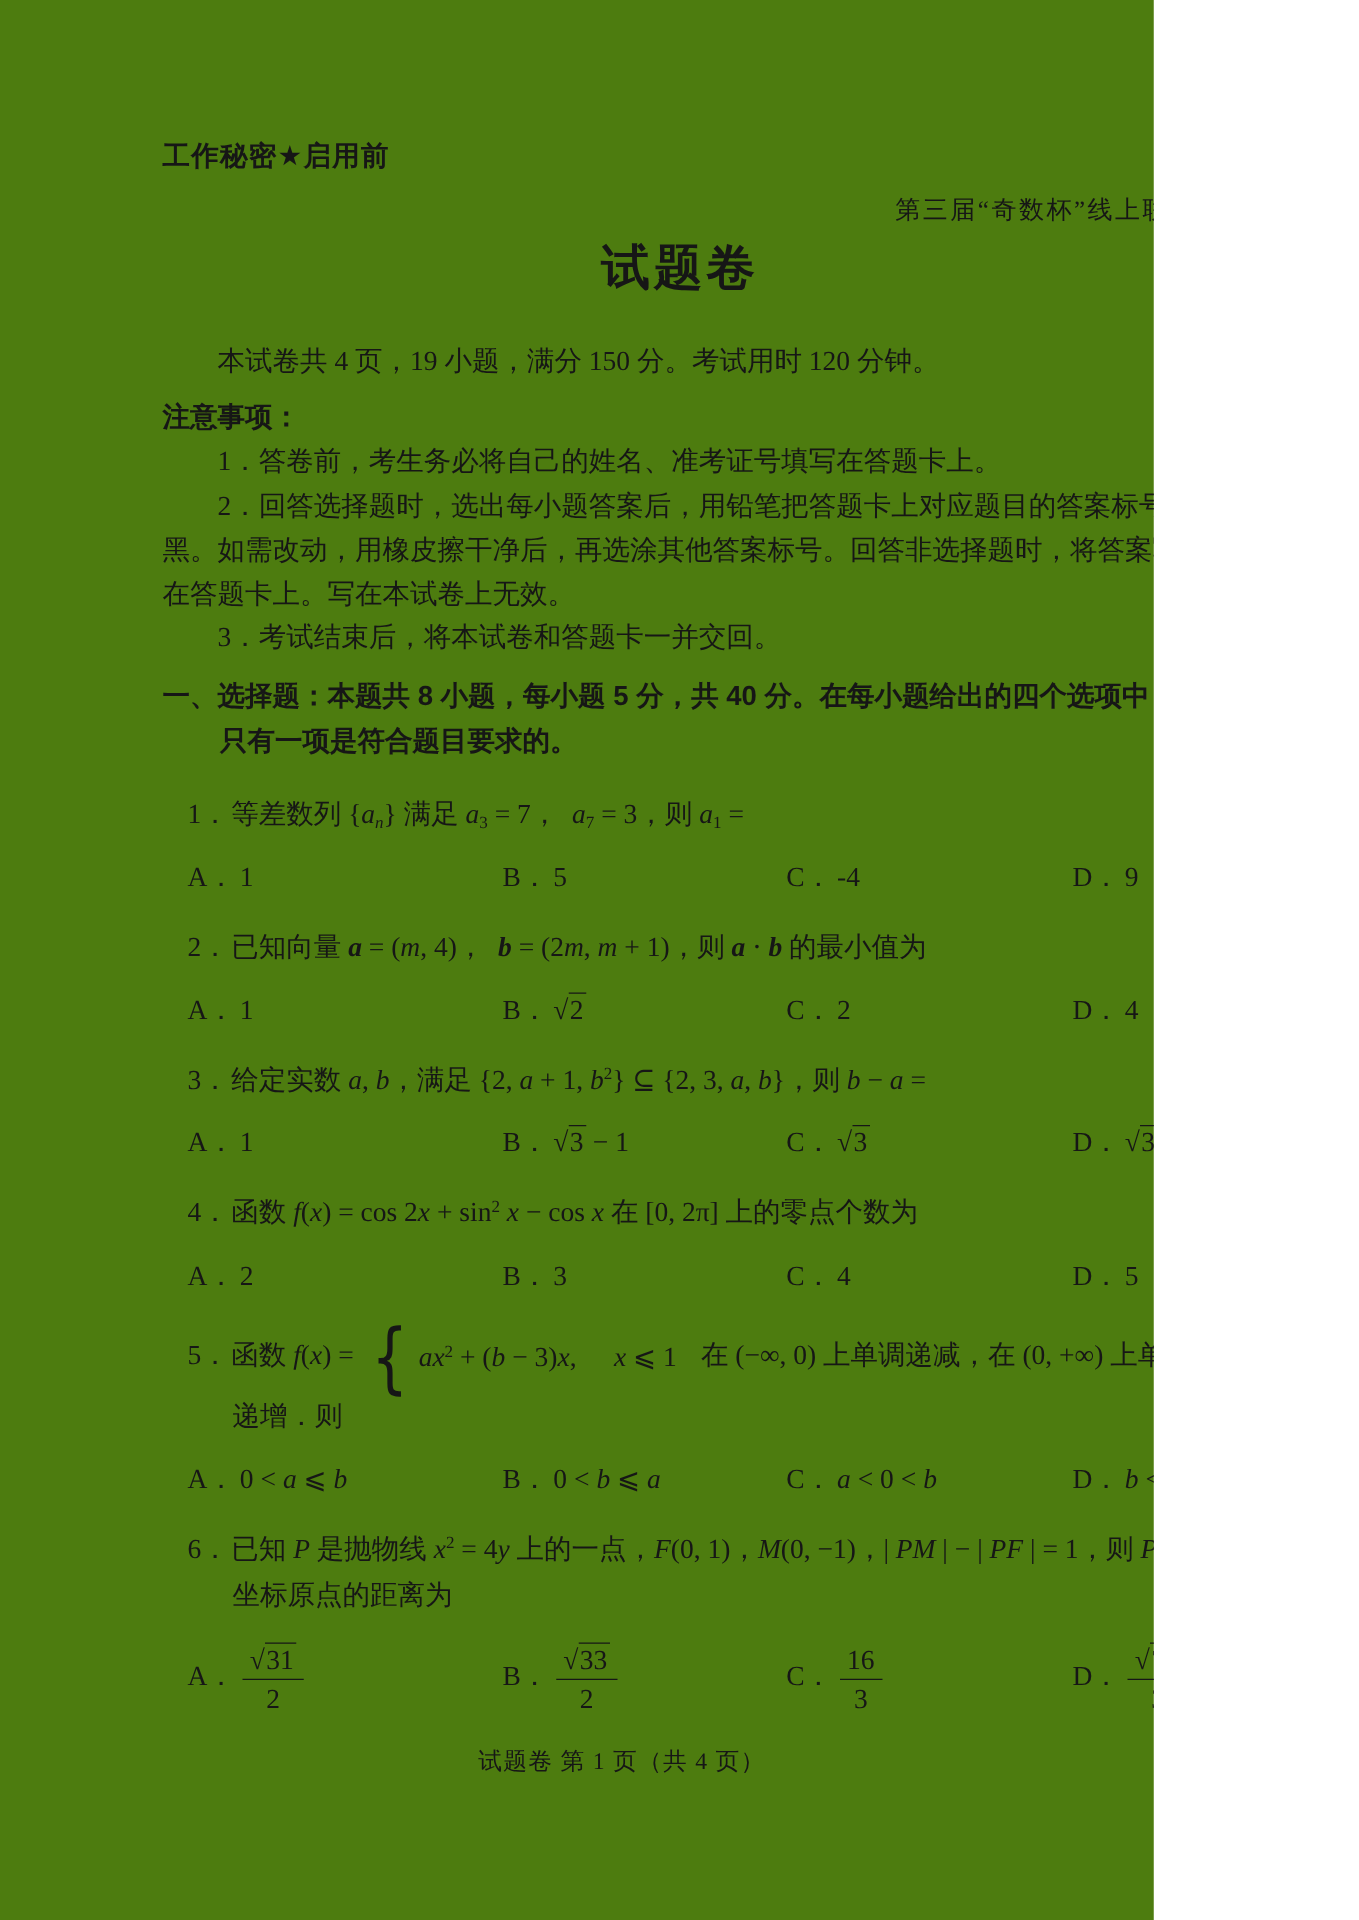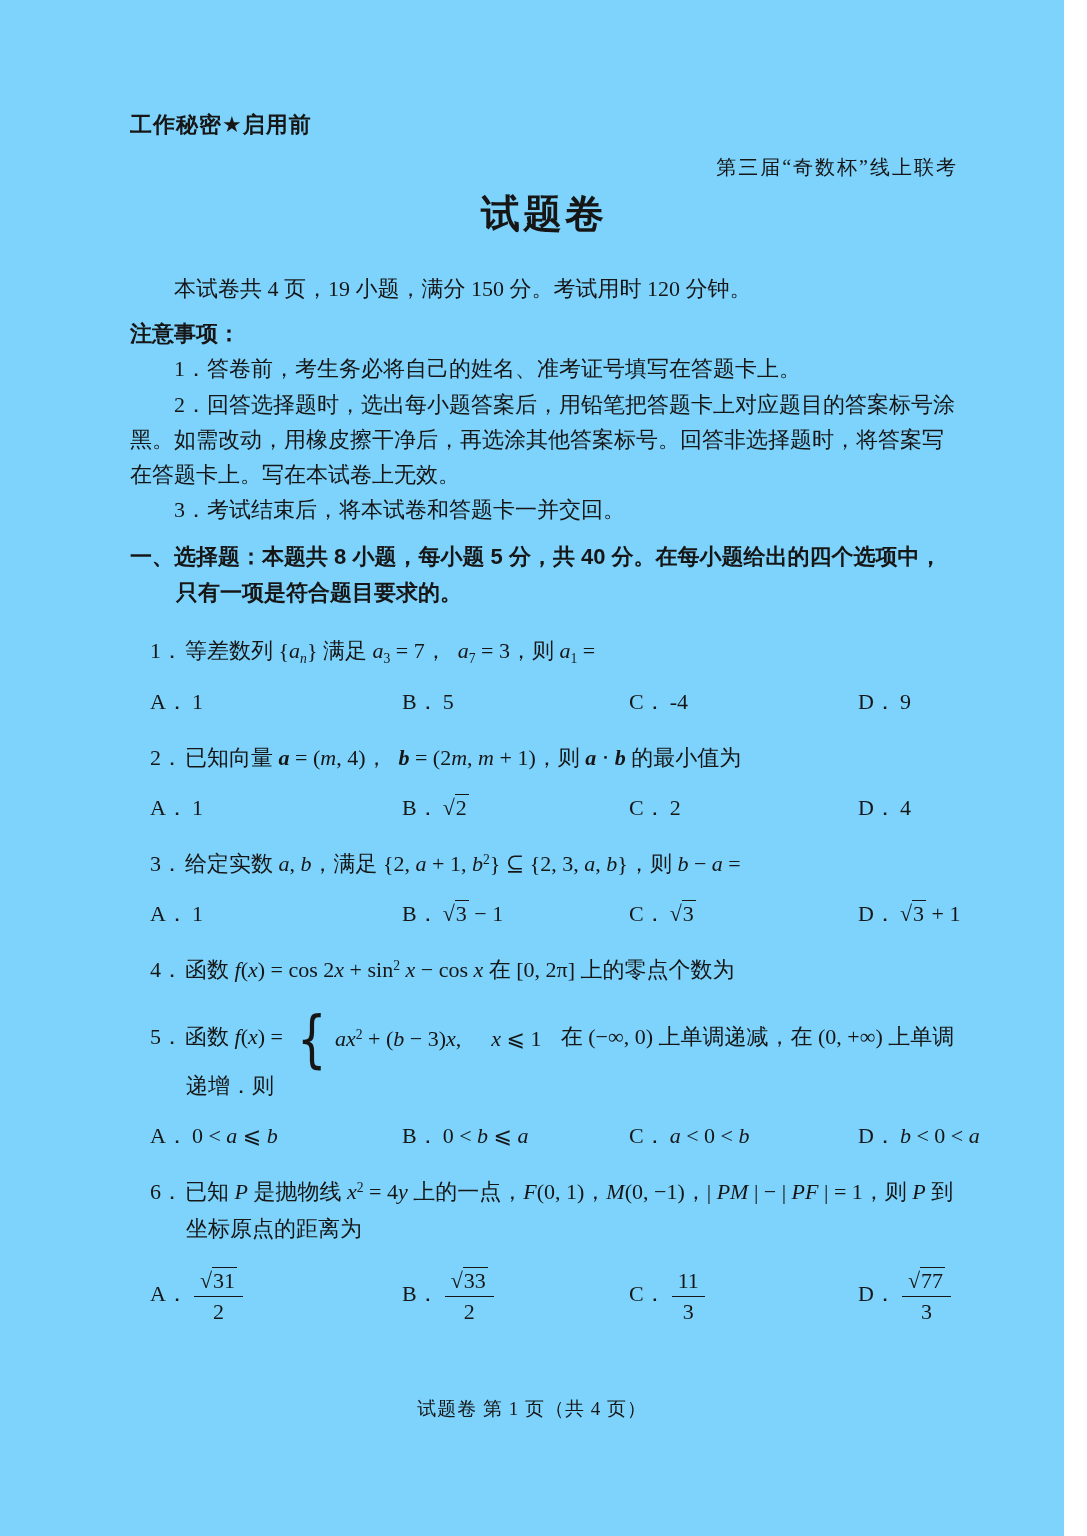--- a/index.html
+++ b/index.html
@@ -1,19 +1,19 @@
 <!DOCTYPE html>
 <html><head>
 <meta charset="utf-8">
 <style>
   html,body{margin:0;padding:0;background:#ffffff;}
   .page{
     position:relative;
-    width:1064px;height:1536px;
-    background:#7dd3fc;
+    width:923px;height:1536px;
+    background:#4d7c0f;
     color:#161616;
     font-family:"Liberation Serif","DejaVu Serif",serif;
     font-size:22px;
     overflow:hidden;
   }
   .content{position:absolute;left:130px;top:0;width:828px;}
   .classification{
     margin-top:110px;
     font-family:"Liberation Sans","DejaVu Sans",sans-serif;
     font-weight:bold;font-size:22px;letter-spacing:1px;
@@ -73,21 +73,21 @@
     font-family:"DejaVu Sans",sans-serif;font-weight:normal;
     font-size:62px;line-height:0.9;margin-right:3px;
     transform:scaleX(0.75);
   }
   .case-rows{display:inline-flex;flex-direction:column;line-height:1.5;}
   .case-row{display:flex;gap:30px;}
   .case-expr{flex:1;text-align:center;}
   .case-cond{min-width:60px;text-align:left;}
   .footer{
     position:absolute;left:0;top:1396px;width:100%;
-    text-align:center;font-size:19px;letter-spacing:1px;
+    text-align:center;font-size:19px;letter-spacing:1px;padding-left:36px;
   }
 </style>
 </head>
 <body>
 
 <div class="page">
   <div class="content">
 
     <div class="classification">工作秘密★启用前</div>
     <div class="contest-title">第三届“奇数杯”线上联考</div>
@@ -127,20 +127,26 @@
     <div class="options">
       <span class="opt"><span class="opt-label">A．</span><span class="opt-value">1</span></span>
       <span class="opt"><span class="opt-label">B．</span><span class="opt-value"><span class="sqrt">√<span class="rad">3</span></span> − 1</span></span>
       <span class="opt"><span class="opt-label">C．</span><span class="opt-value"><span class="sqrt">√<span class="rad">3</span></span></span></span>
       <span class="opt"><span class="opt-label">D．</span><span class="opt-value"><span class="sqrt">√<span class="rad">3</span></span> + 1</span></span>
     </div>
 
     <div class="question">
       <span class="qnum">4．</span><span>函数 <i>f</i>(<i>x</i>) = cos 2<i>x</i> + sin<sup>2</sup> <i>x</i> − cos <i>x</i> 在 [0, 2π] 上的零点个数为</span>
     </div>
+    <div class="options">
+      <span class="opt"><span class="opt-label">A．</span><span class="opt-value">2</span></span>
+      <span class="opt"><span class="opt-label">B．</span><span class="opt-value">3</span></span>
+      <span class="opt"><span class="opt-label">C．</span><span class="opt-value">4</span></span>
+      <span class="opt"><span class="opt-label">D．</span><span class="opt-value">5</span></span>
+    </div>
 
     <div class="question">
       <span class="qnum">5．</span><span>函数 <i>f</i>(<i>x</i>) = <span class="cases">
             <span class="brace">{</span>
             <span class="case-rows">
               <span class="case-row">
                 <span class="case-expr"><i>ax</i><sup>2</sup> + (<i>b</i> − 3)<i>x</i>,</span>
                 <span class="case-cond"><i>x</i> ⩽ 1</span>
               </span>
             </span>
@@ -159,21 +165,21 @@
     <div class="options">
       <span class="opt"><span class="opt-label">A．</span><span class="opt-value"><span class="frac">
               <span class="num"><span class="sqrt">√<span class="rad">31</span></span></span>
               <span class="den">2</span>
             </span></span></span>
       <span class="opt"><span class="opt-label">B．</span><span class="opt-value"><span class="frac">
               <span class="num"><span class="sqrt">√<span class="rad">33</span></span></span>
               <span class="den">2</span>
             </span></span></span>
       <span class="opt"><span class="opt-label">C．</span><span class="opt-value"><span class="frac">
-              <span class="num">11</span>
+              <span class="num">16</span>
               <span class="den">3</span>
             </span></span></span>
       <span class="opt"><span class="opt-label">D．</span><span class="opt-value"><span class="frac">
               <span class="num"><span class="sqrt">√<span class="rad">77</span></span></span>
               <span class="den">3</span>
             </span></span></span>
     </div>
 
   </div>
 

